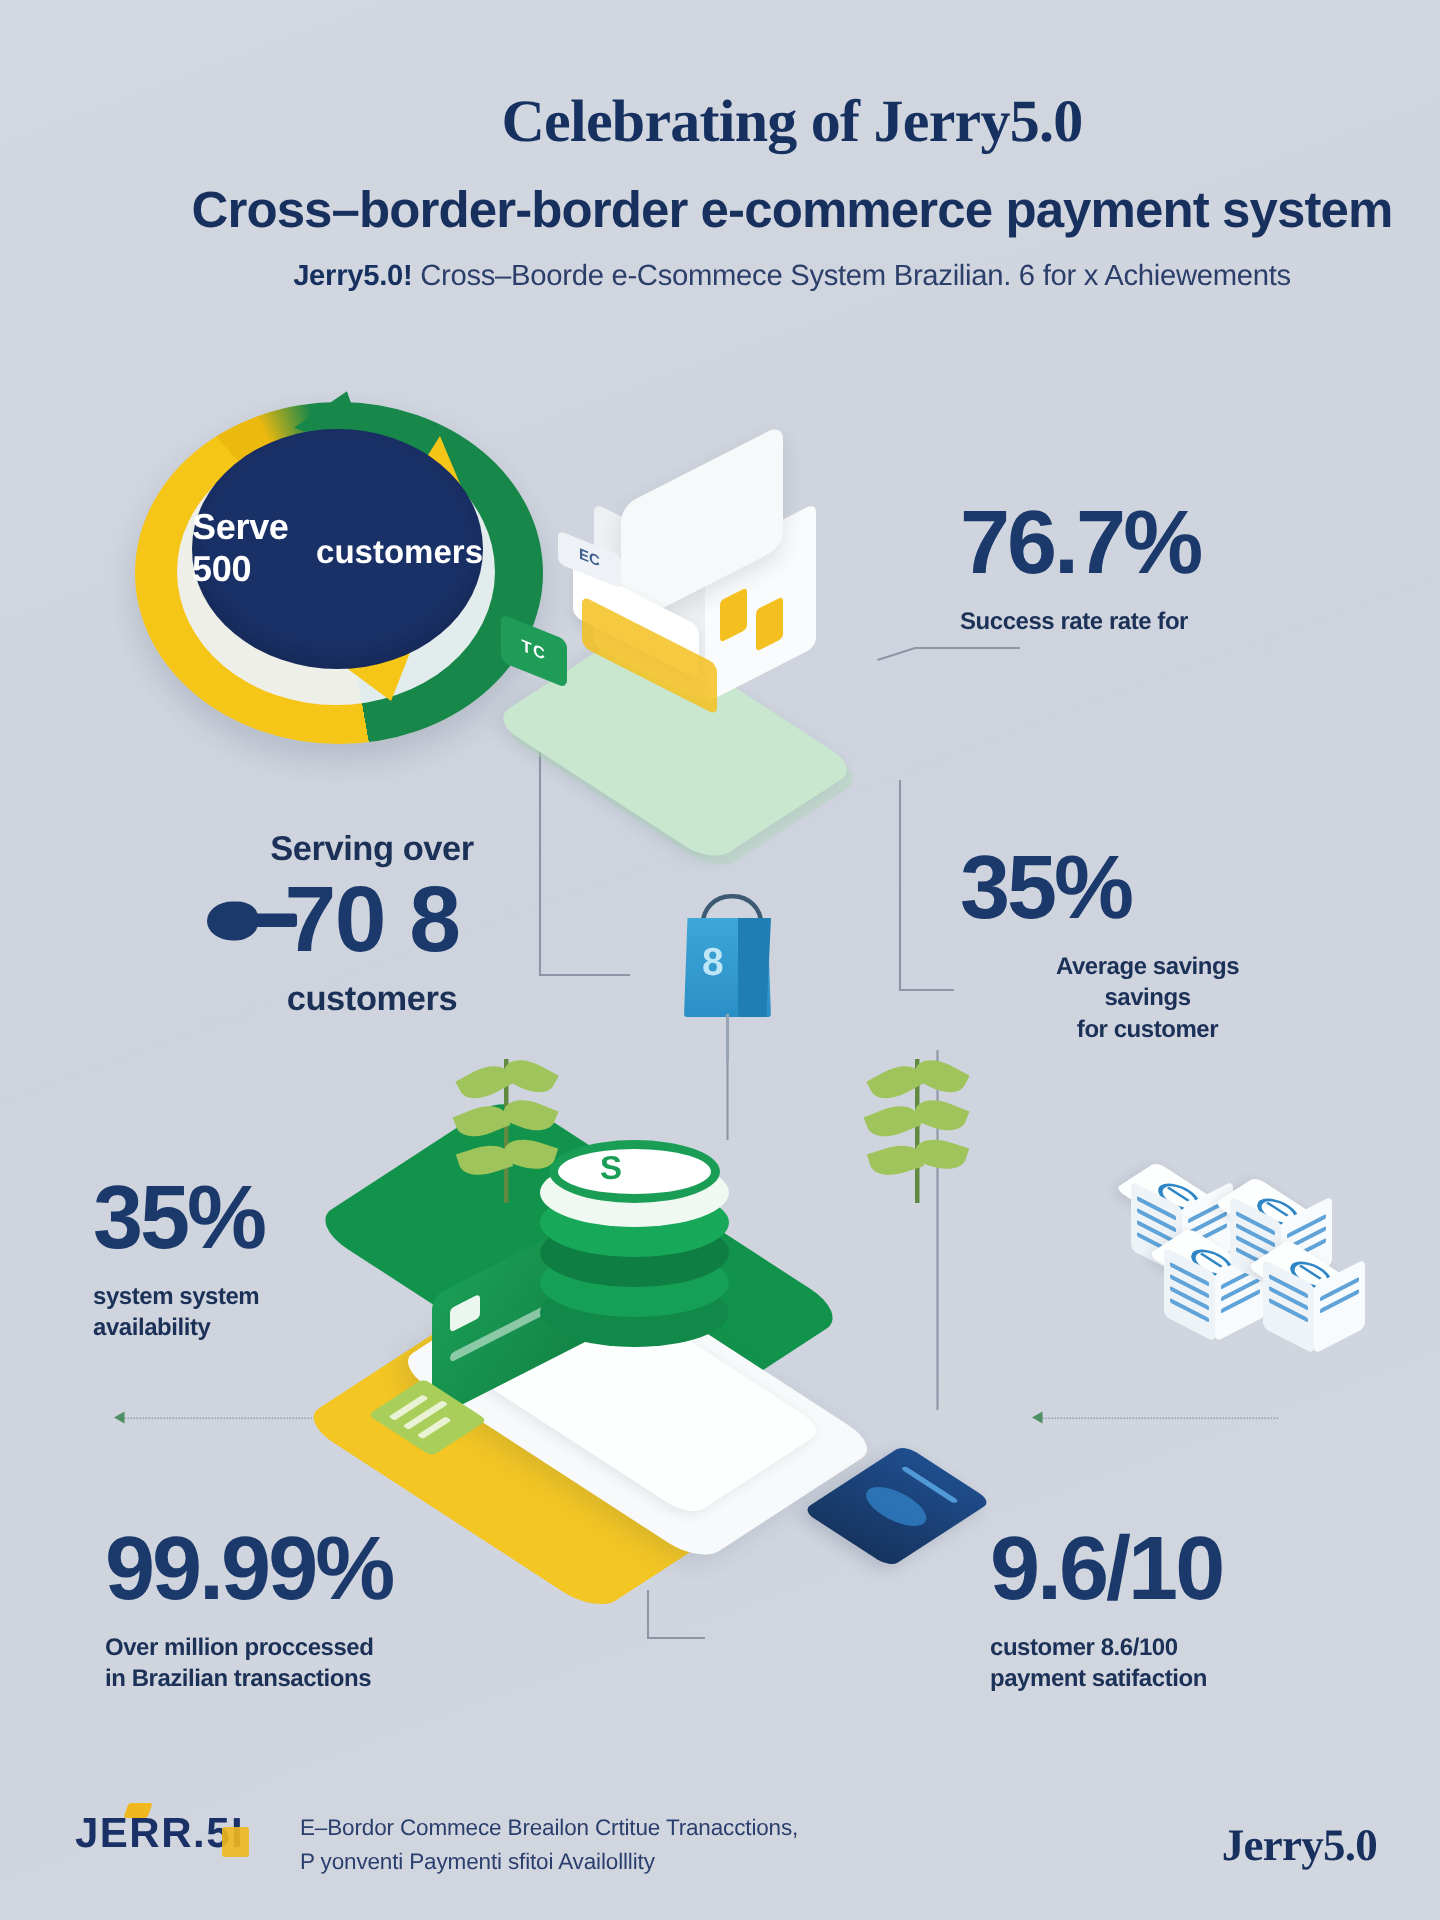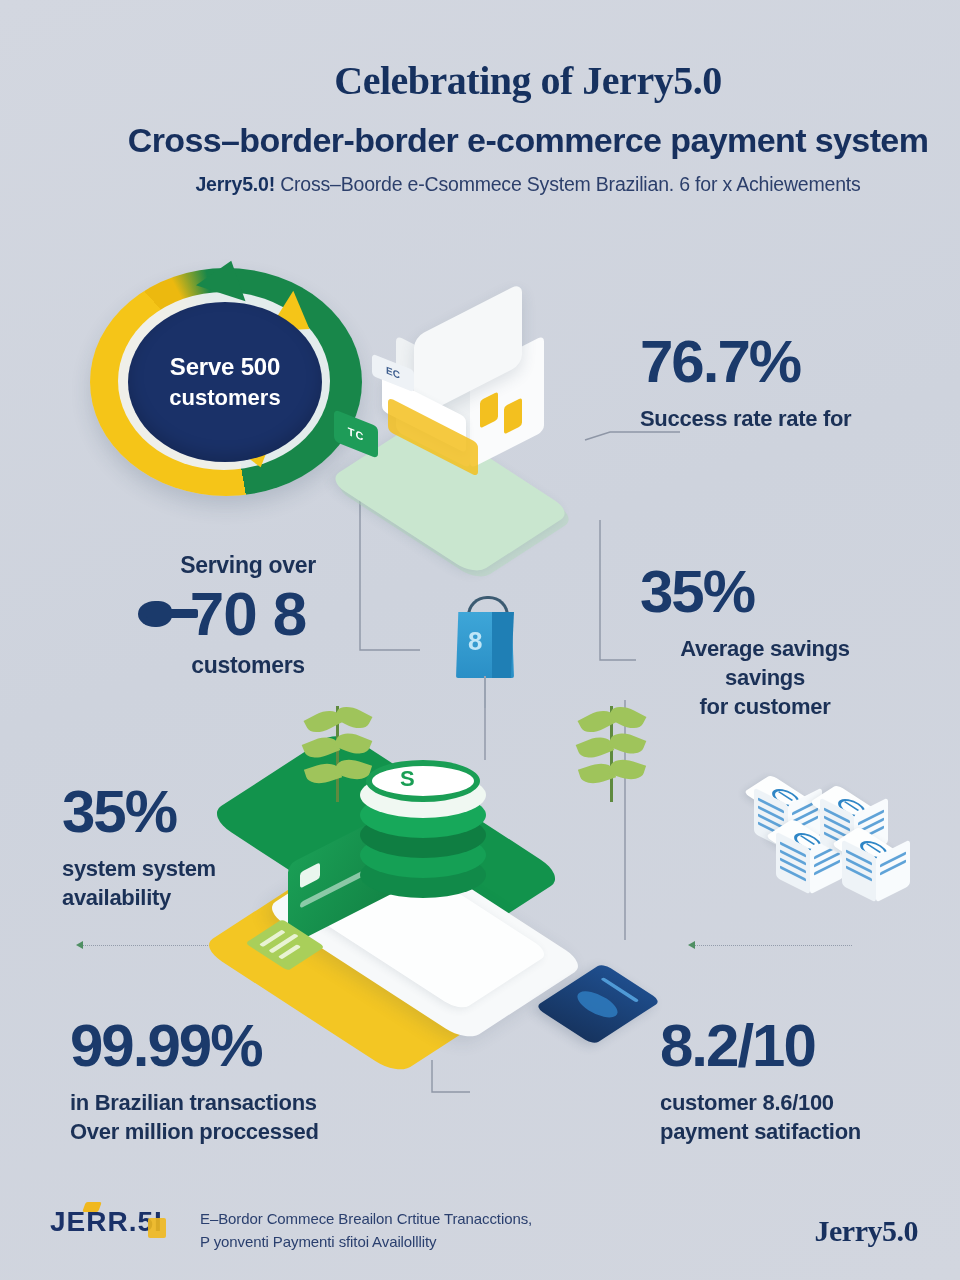--- a/index.html
+++ b/index.html
@@ -37,21 +37,21 @@
   .h-kicker .lead { font-weight: bold; color: #16315f; }
 
   
   .stat { position: absolute; }
   .stat .num {
     font-size: 60px; font-weight: bold; color: #1b3a6b;
     letter-spacing: -2px; line-height: 1;
   }
   .stat .lbl {
     margin-top: 12px;
-    font-size: 22px; font-weight: bold; color: #1b3157;
+    font-size: 16px; font-weight: bold; color: #1b3157;
     line-height: 1.32; letter-spacing: -0.3px;
   }
 
   #stat-success { left: 640px; top: 332px; width: 300px; }
   #stat-savings { left: 640px; top: 562px; width: 300px; text-align: left; }
   #stat-savings .lbl { text-align: center; width: 250px; }
   #stat-availability { left: 62px; top: 782px; width: 300px; }
   #stat-volume { left: 70px; top: 1016px; width: 330px; }
   #stat-csat { left: 660px; top: 1016px; width: 290px; }
 
@@ -89,23 +89,23 @@
         #ecb90f 118deg, #ecb90f 132deg,
         #18874a 150deg, #18874a 330deg,
         #f5c518 330deg, #f5c518 360deg);
     box-shadow: 0 10px 20px rgba(40,60,90,0.16);
   }
   #badge .halo {
     position: absolute; left: 36px; top: 30px; width: 212px; height: 178px;
     border-radius: 50%; background: #eef1f4; opacity: .95;
   }
   #badge .core {
-    position: absolute; left: 46px; top: 40px; width: 194px; height: 160px;
+    position: absolute; left: 46px; top: 24px; width: 194px; height: 160px;
     border-radius: 50%; background: #1a3168;
-    display: flex; flex-direction: column;
+    display: flex; flex-direction: row;
     align-items: center; justify-content: center;
     box-shadow: inset 0 -6px 16px rgba(0,0,0,.18);
   }
   #badge .core .l1 { color: #fff; font-size: 24px; font-weight: bold; letter-spacing: -0.2px; }
   #badge .core .l2 { color: #fff; font-size: 22px; font-weight: bold; margin-top: 4px; }
   #badge .arrowhead {
     position: absolute; width: 0; height: 0;
   }
   #badge .ah-top {
     left: 118px; top: -2px;
@@ -551,27 +551,27 @@
     <div class="num">35%</div>
     <div class="lbl">
       <div>system system</div>
       <div>availability</div>
     </div>
   </div>
 
   <div class="stat" id="stat-volume">
     <div class="num">99.99%</div>
     <div class="lbl">
+      <div>Over million proccessed</div>
       <div>in Brazilian transactions</div>
-      <div>Over million proccessed</div>
     </div>
   </div>
 
   <div class="stat" id="stat-csat">
-    <div class="num">8.2/10</div>
+    <div class="num">9.6/10</div>
     <div class="lbl">
       <div>customer 8.6/100</div>
       <div>payment satifaction</div>
     </div>
   </div>
 
   <div id="stat-serving">
     <div class="pre">Serving over</div>
     <div class="bignum">
       <span class="blob"></span>

